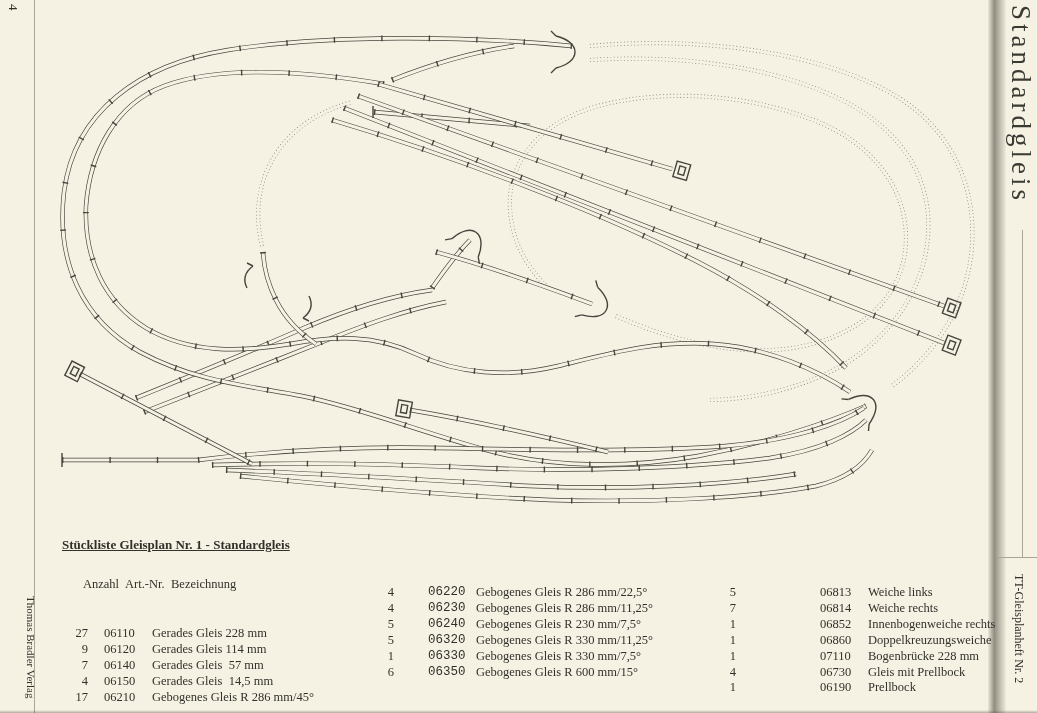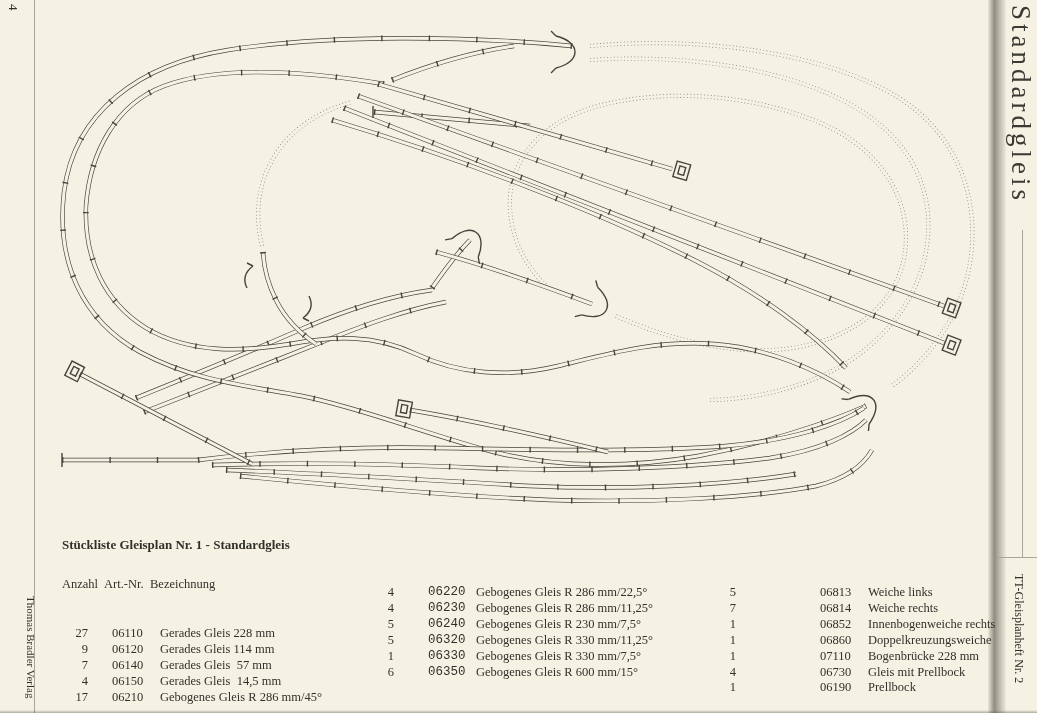--- a/index.html
+++ b/index.html
@@ -20,27 +20,27 @@
   .dt-i{fill:none;stroke:#f6f2e3;stroke-width:2.6;}
   .sym{fill:none;stroke:#45453e;stroke-width:1.4;}
   
   .vrot{position:absolute;transform:rotate(90deg);transform-origin:0 0;white-space:nowrap;}
   .rule{position:absolute;background:#a9a599;}
   .edge-band{position:absolute;left:988px;top:0;width:18px;height:713px;
     background:linear-gradient(to right,#ece8d8 0%,#908d81 35%,#b7b3a5 60%,#f0ecdc 100%);}
   .bottom-shadow{position:absolute;left:0;top:710px;width:1037px;height:3px;
     background:linear-gradient(to bottom,rgba(90,86,74,0),rgba(90,86,74,.45));}
   
-  .plist-title{position:absolute;left:62px;top:537px;font-weight:bold;font-size:13px;}
-  .hdr-cell{position:absolute;top:577px;font-size:12.5px;}
+  .plist-title{position:absolute;left:62px;top:537px;font-weight:bold;font-size:13px;text-decoration:underline;}
+  .hdr-cell{position:absolute;top:577px;font-size:12.5px;margin-left:21px;}
   .pcol{position:absolute;font-size:12.5px;line-height:15.9px;}
   .prow{display:flex;}
   .q{width:26px;text-align:right;flex:none;}
   .a{width:44px;flex:none;}
-  .c1 .a{margin-left:24px;}
+  .c1 .a{margin-left:16px;}
   .c2 .a{margin-left:34px;font-family:Liberation Mono, monospace;}
   .c3 .a{margin-left:84px;}
   .n{margin-left:4px;white-space:nowrap;text-align:center;}
   .c1{left:62px;top:626px;}
   .c2{left:368px;top:585px;}
   .c3{left:710px;top:585px;}
 </style>
 </head>
 <body>
 

